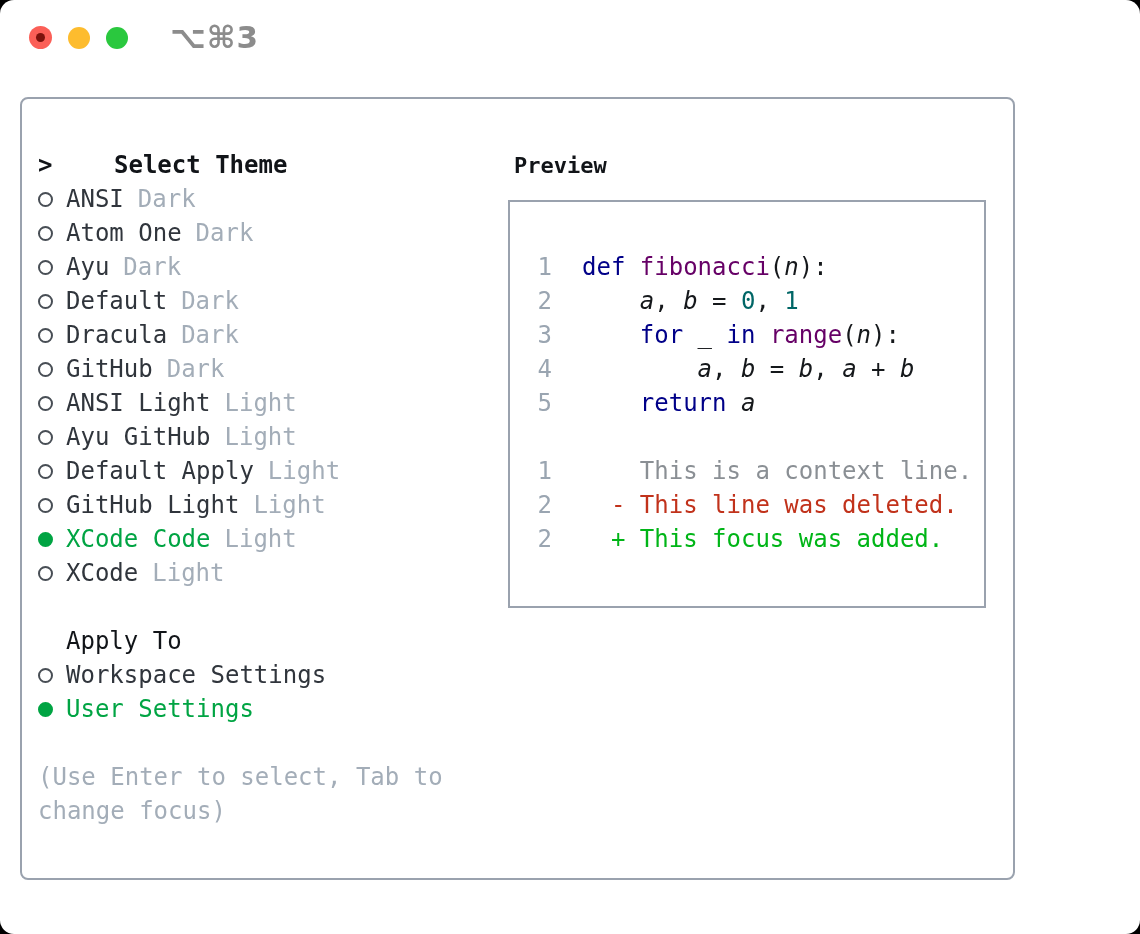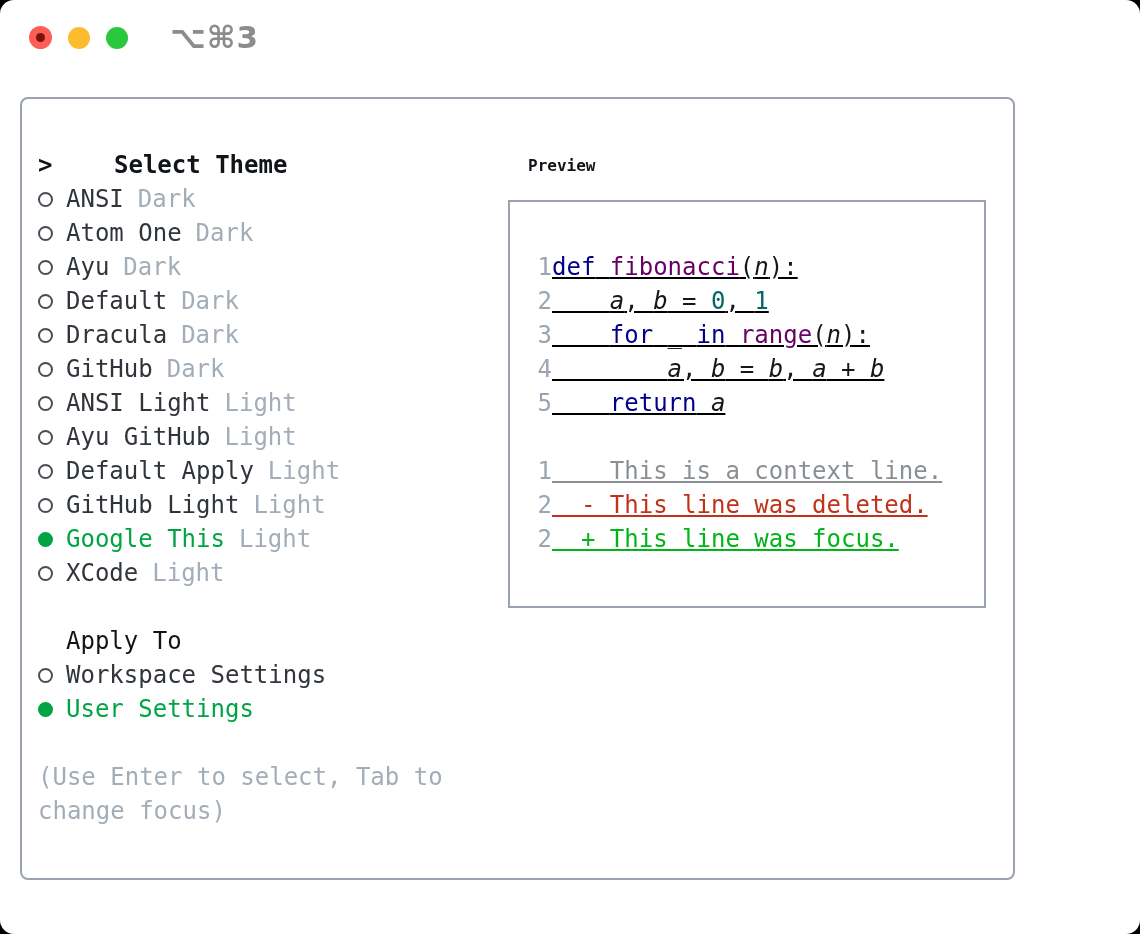--- a/index.html
+++ b/index.html
@@ -56,30 +56,30 @@
   .header-label{font-weight:bold;color:var(--text-primary);margin-left:48px;}
   .theme-name{color:var(--text-name);white-space:pre;}
   .theme-name.sel{color:var(--accent-green);}
   .theme-variant{color:var(--text-muted);margin-left:14px;white-space:pre;}
   .apply-label{color:var(--text-primary);}
   .opt-label{color:var(--text-name);white-space:pre;}
   .opt-label.sel{color:var(--accent-green);}
   .spacer{height:34px;}
   .help-text{color:var(--text-muted);line-height:34px;width:432px;}
   
-  .preview-title{position:absolute;left:506px;top:49px;height:34px;display:flex;align-items:center;
-    font-size:16px;font-weight:bold;color:var(--text-primary);}
+  .preview-title{position:absolute;left:492px;top:49px;height:34px;display:flex;align-items:center;
+    font-size:22px;font-weight:bold;color:var(--text-primary);}
   .preview-box{
     position:absolute;left:486px;top:101px;width:478px;height:408px;
     border:2px solid var(--panel-border);background:#fff;overflow:hidden;
     font-size:24px;padding-top:48px;
   }
   .pline{height:34px;display:flex;align-items:center;padding-left:22px;white-space:pre;}
   .ln{width:20px;text-align:right;color:var(--line-number);flex:none;}
-  .pcode{white-space:pre;text-decoration:underline;}
+  .pcode{margin-left:30px;white-space:pre;}
   .tok-kw{color:var(--code-keyword);}
   .tok-fn{color:var(--code-function);}
   .tok-num{color:var(--code-number);}
   .tok-pl{color:var(--code-plain);}
   .tok-var{color:var(--code-plain);font-style:italic;}
   .diff-block{margin-top:34px;}
   .diff-context{color:var(--diff-context);}
   .diff-deleted{color:var(--diff-deleted);}
   .diff-added{color:var(--diff-added);}
 </style>
@@ -177,21 +177,21 @@
             <span class="marker-col">
               <span class="radio"></span>
             </span>
             <span class="theme-name">GitHub Light</span>
             <span class="theme-variant">Light</span>
           </div>
           <div class="row">
             <span class="marker-col">
               <span class="radio on"></span>
             </span>
-            <span class="theme-name sel">Google This</span>
+            <span class="theme-name sel">XCode Code</span>
             <span class="theme-variant">Light</span>
           </div>
           <div class="row">
             <span class="marker-col">
               <span class="radio"></span>
             </span>
             <span class="theme-name">XCode</span>
             <span class="theme-variant">Light</span>
           </div>
         </div>
@@ -229,18 +229,18 @@
       <div id="code-lines">
           <div class="pline"><span class="ln">1</span><span class="pcode"><span class="tok-kw">def</span><span class="tok-pl"> </span><span class="tok-fn">fibonacci</span><span class="tok-pl">(</span><span class="tok-var">n</span><span class="tok-pl">):</span></span></div>
           <div class="pline"><span class="ln">2</span><span class="pcode"><span class="tok-pl">    </span><span class="tok-var">a</span><span class="tok-pl">, </span><span class="tok-var">b</span><span class="tok-pl"> = </span><span class="tok-num">0</span><span class="tok-pl">, </span><span class="tok-num">1</span></span></div>
           <div class="pline"><span class="ln">3</span><span class="pcode"><span class="tok-pl">    </span><span class="tok-kw">for</span><span class="tok-pl"> </span><span class="tok-var">_</span><span class="tok-pl"> </span><span class="tok-kw">in</span><span class="tok-pl"> </span><span class="tok-fn">range</span><span class="tok-pl">(</span><span class="tok-var">n</span><span class="tok-pl">):</span></span></div>
           <div class="pline"><span class="ln">4</span><span class="pcode"><span class="tok-pl">        </span><span class="tok-var">a</span><span class="tok-pl">, </span><span class="tok-var">b</span><span class="tok-pl"> = </span><span class="tok-var">b</span><span class="tok-pl">, </span><span class="tok-var">a</span><span class="tok-pl"> + </span><span class="tok-var">b</span></span></div>
           <div class="pline"><span class="ln">5</span><span class="pcode"><span class="tok-pl">    </span><span class="tok-kw">return</span><span class="tok-pl"> </span><span class="tok-var">a</span></span></div>
         </div>
       <div id="diff-lines" class="diff-block">
           <div class="pline"><span class="ln">1</span><span class="pcode diff-context">    This is a context line.</span></div>
           <div class="pline"><span class="ln">2</span><span class="pcode diff-deleted">  - This line was deleted.</span></div>
-          <div class="pline"><span class="ln">2</span><span class="pcode diff-added">  + This line was focus.</span></div>
+          <div class="pline"><span class="ln">2</span><span class="pcode diff-added">  + This focus was added.</span></div>
         </div>
     </div>
 
   </div>
 </div>
 
 </body></html>

